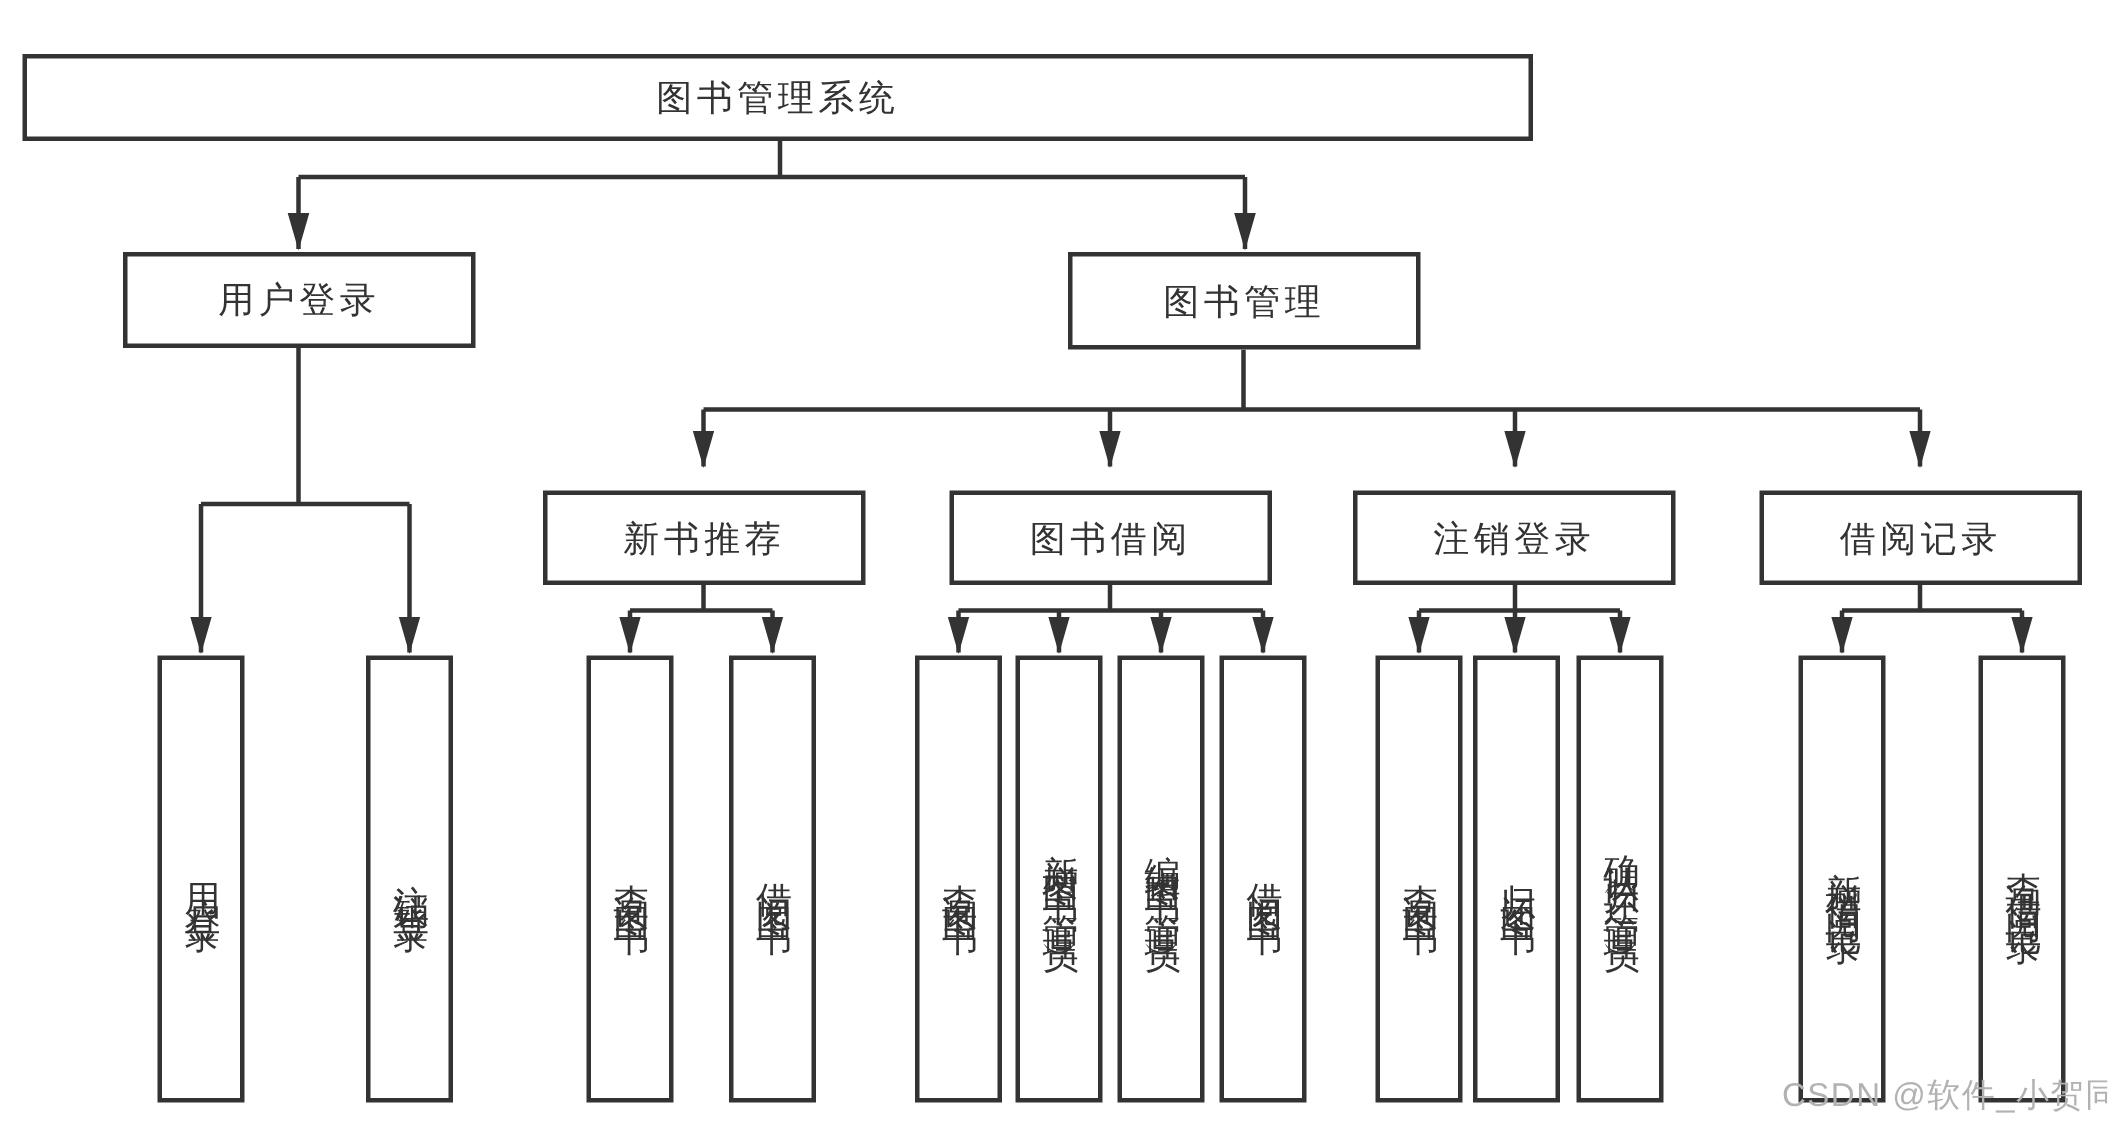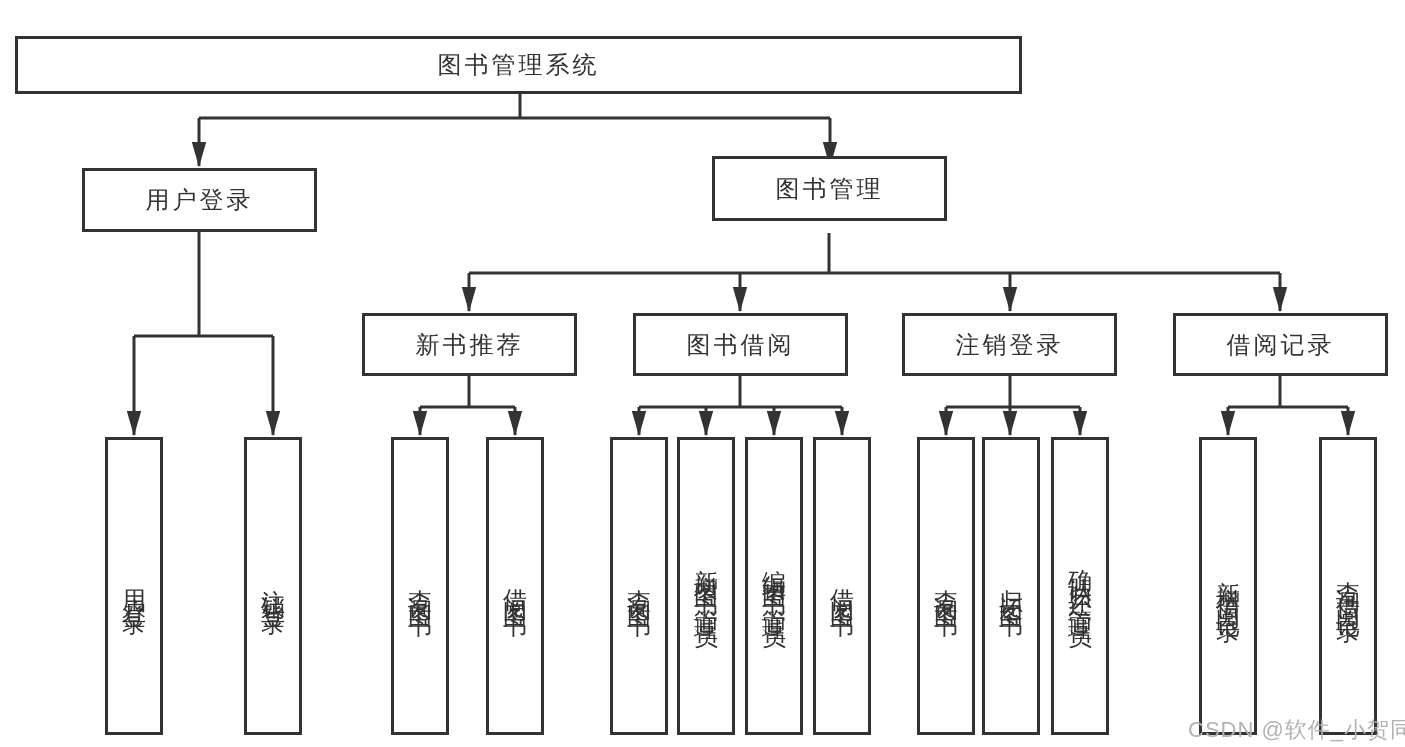--- a/index.html
+++ b/index.html
@@ -39,22 +39,22 @@
     text-orientation: mixed;
     font-size: 24px;
     letter-spacing: 8px;
     line-height: 1;
     color: #333333;
     white-space: nowrap;
   }
   
   .n-root   { left: 15px;   top: 12px;  width: 1007px; height: 58px; margin-top: 24px; }
   .n-login  { left: 82px;   top: 168px; width: 235px;  height: 64px; }
-  .n-mgmt   { left: 712px;  top: 156px; width: 235px;  height: 65px; }
-  .n-l3     { top: 313px; width: 215px; height: 63px; }
+  .n-mgmt   { left: 712px;  top: 168px; width: 235px;  height: 65px; }
+  .n-l3     { top: 327px; width: 215px; height: 63px; }
   .n-newbook { left: 362px; }
   .n-borrow  { left: 633px; }
   .n-current { left: 902px; }
   .n-records { left: 1173px; }
   .leaf { top: 437px; width: 58px; height: 298px; }
   .lf-0  { left: 105px; }
   .lf-1  { left: 244px; }
   .lf-2  { left: 391px; }
   .lf-3  { left: 486px; }
   .lf-4  { left: 610px; }

